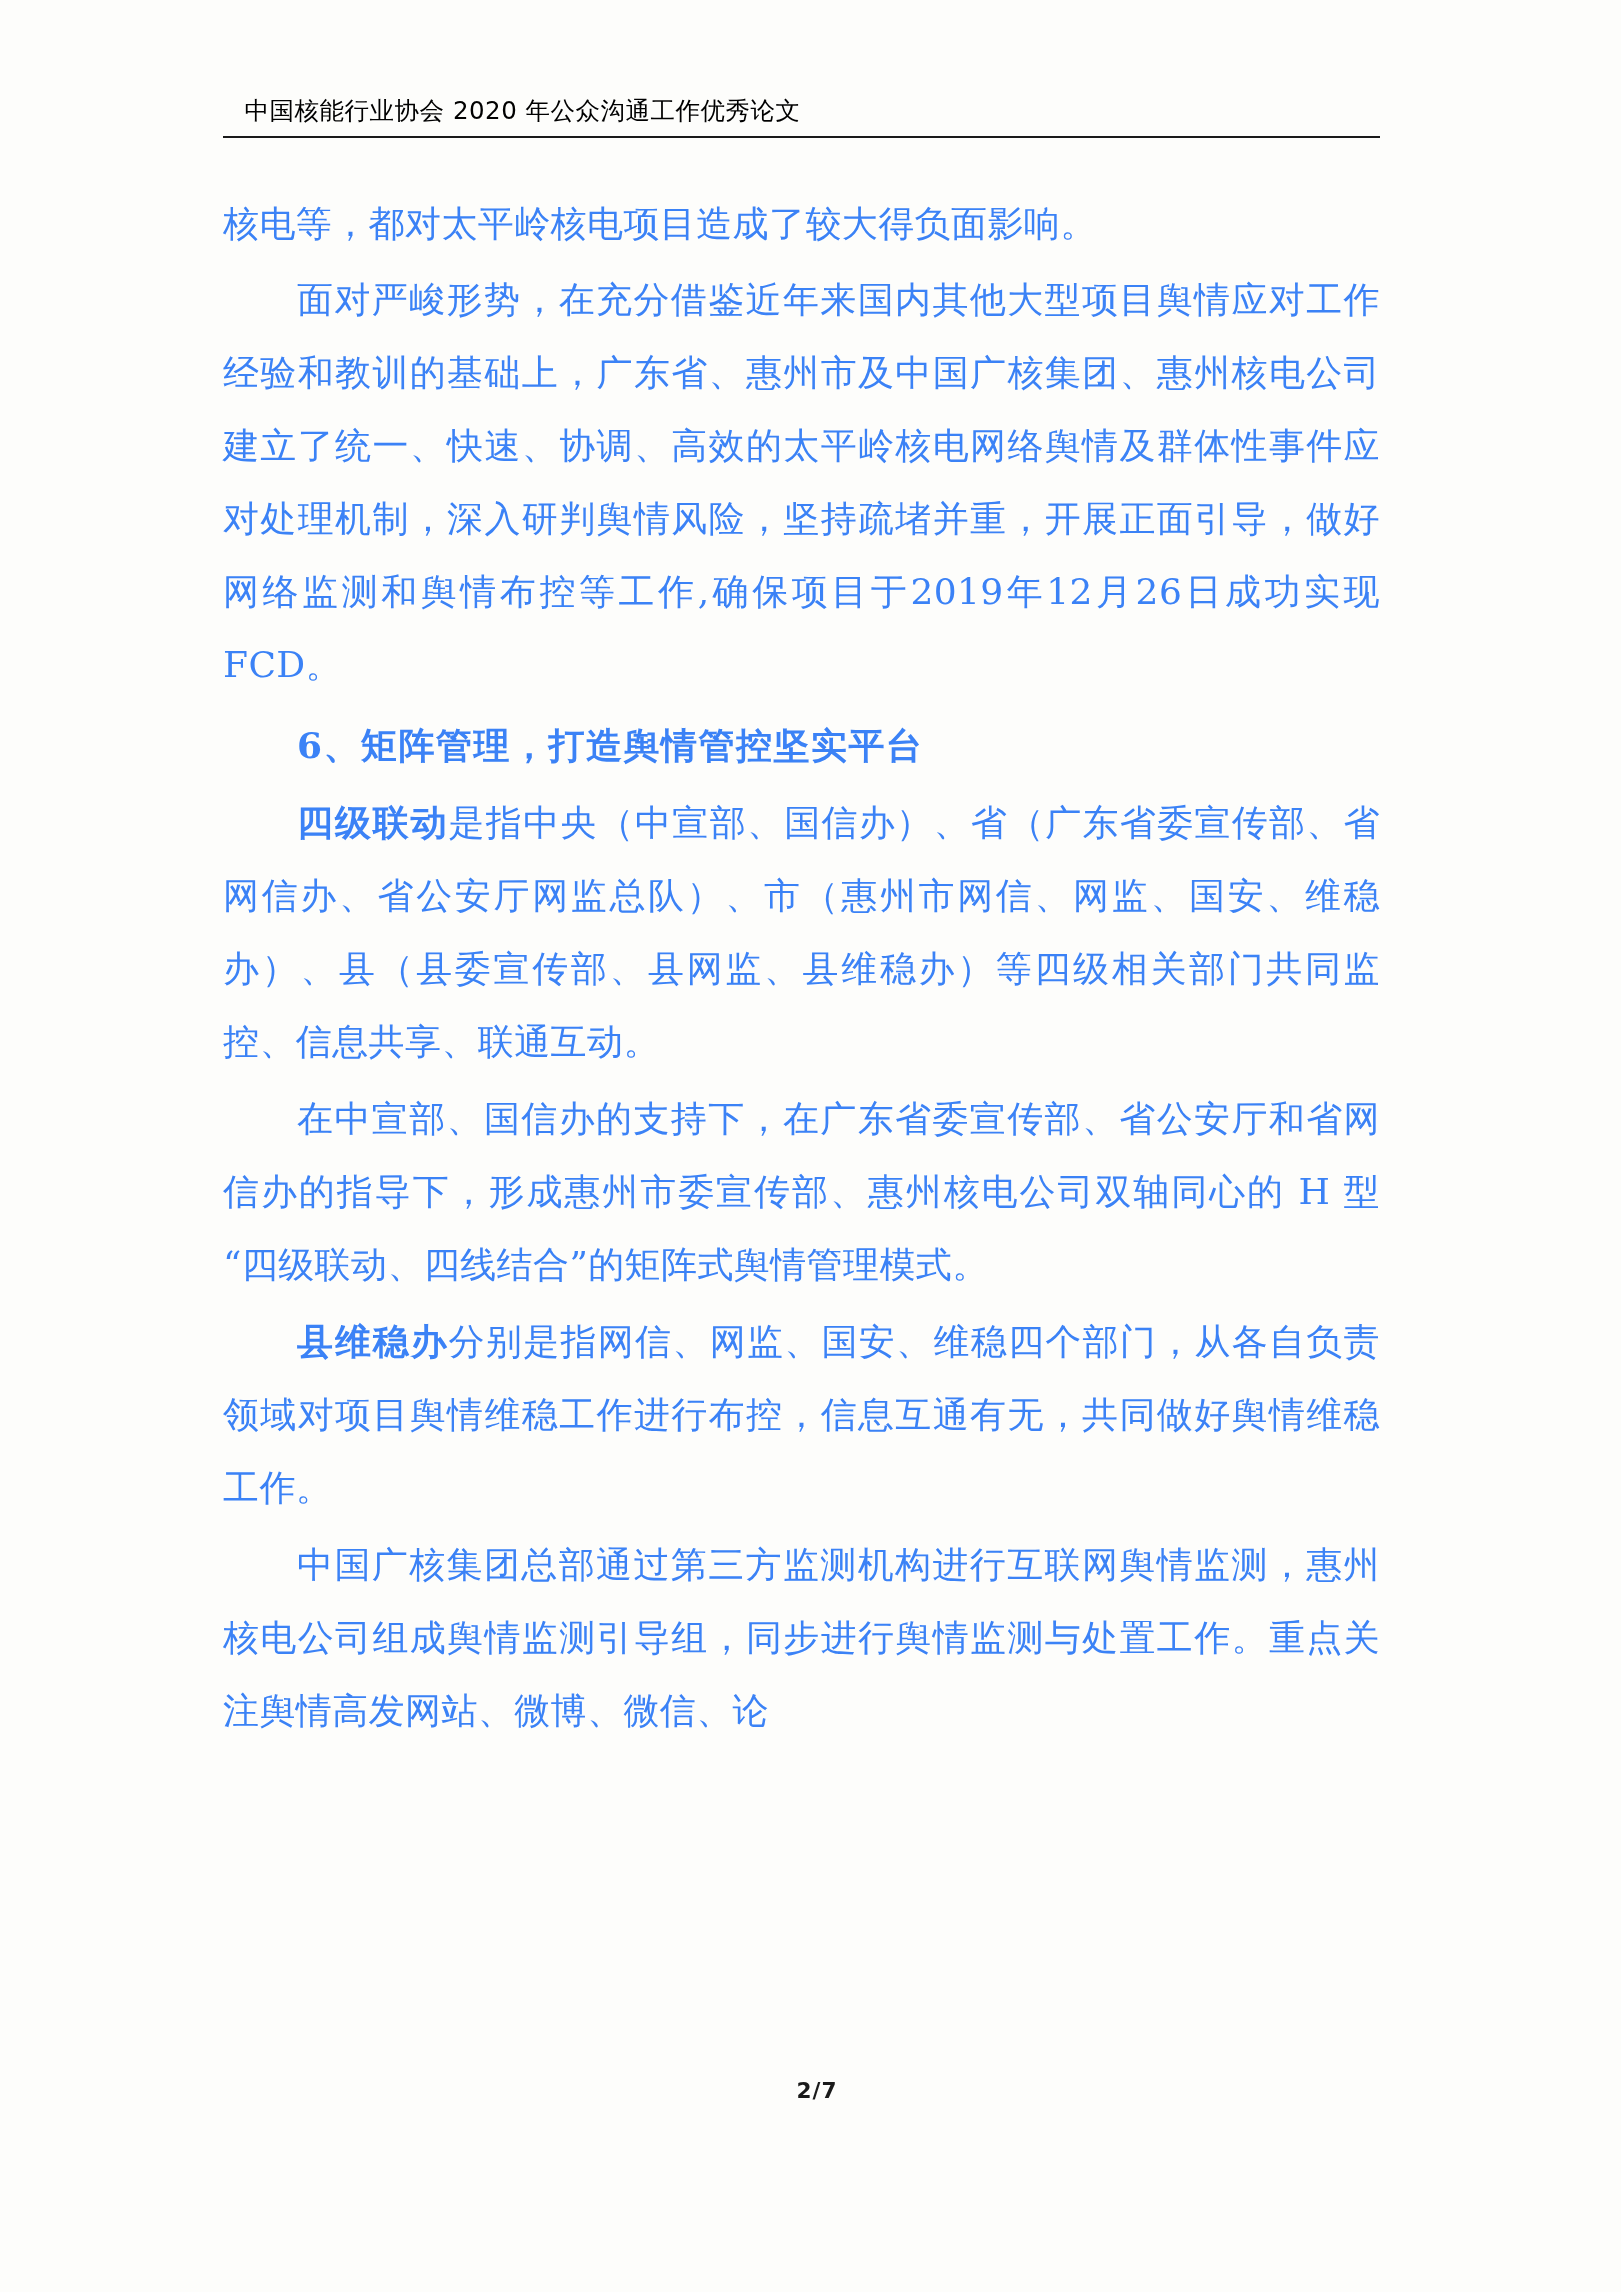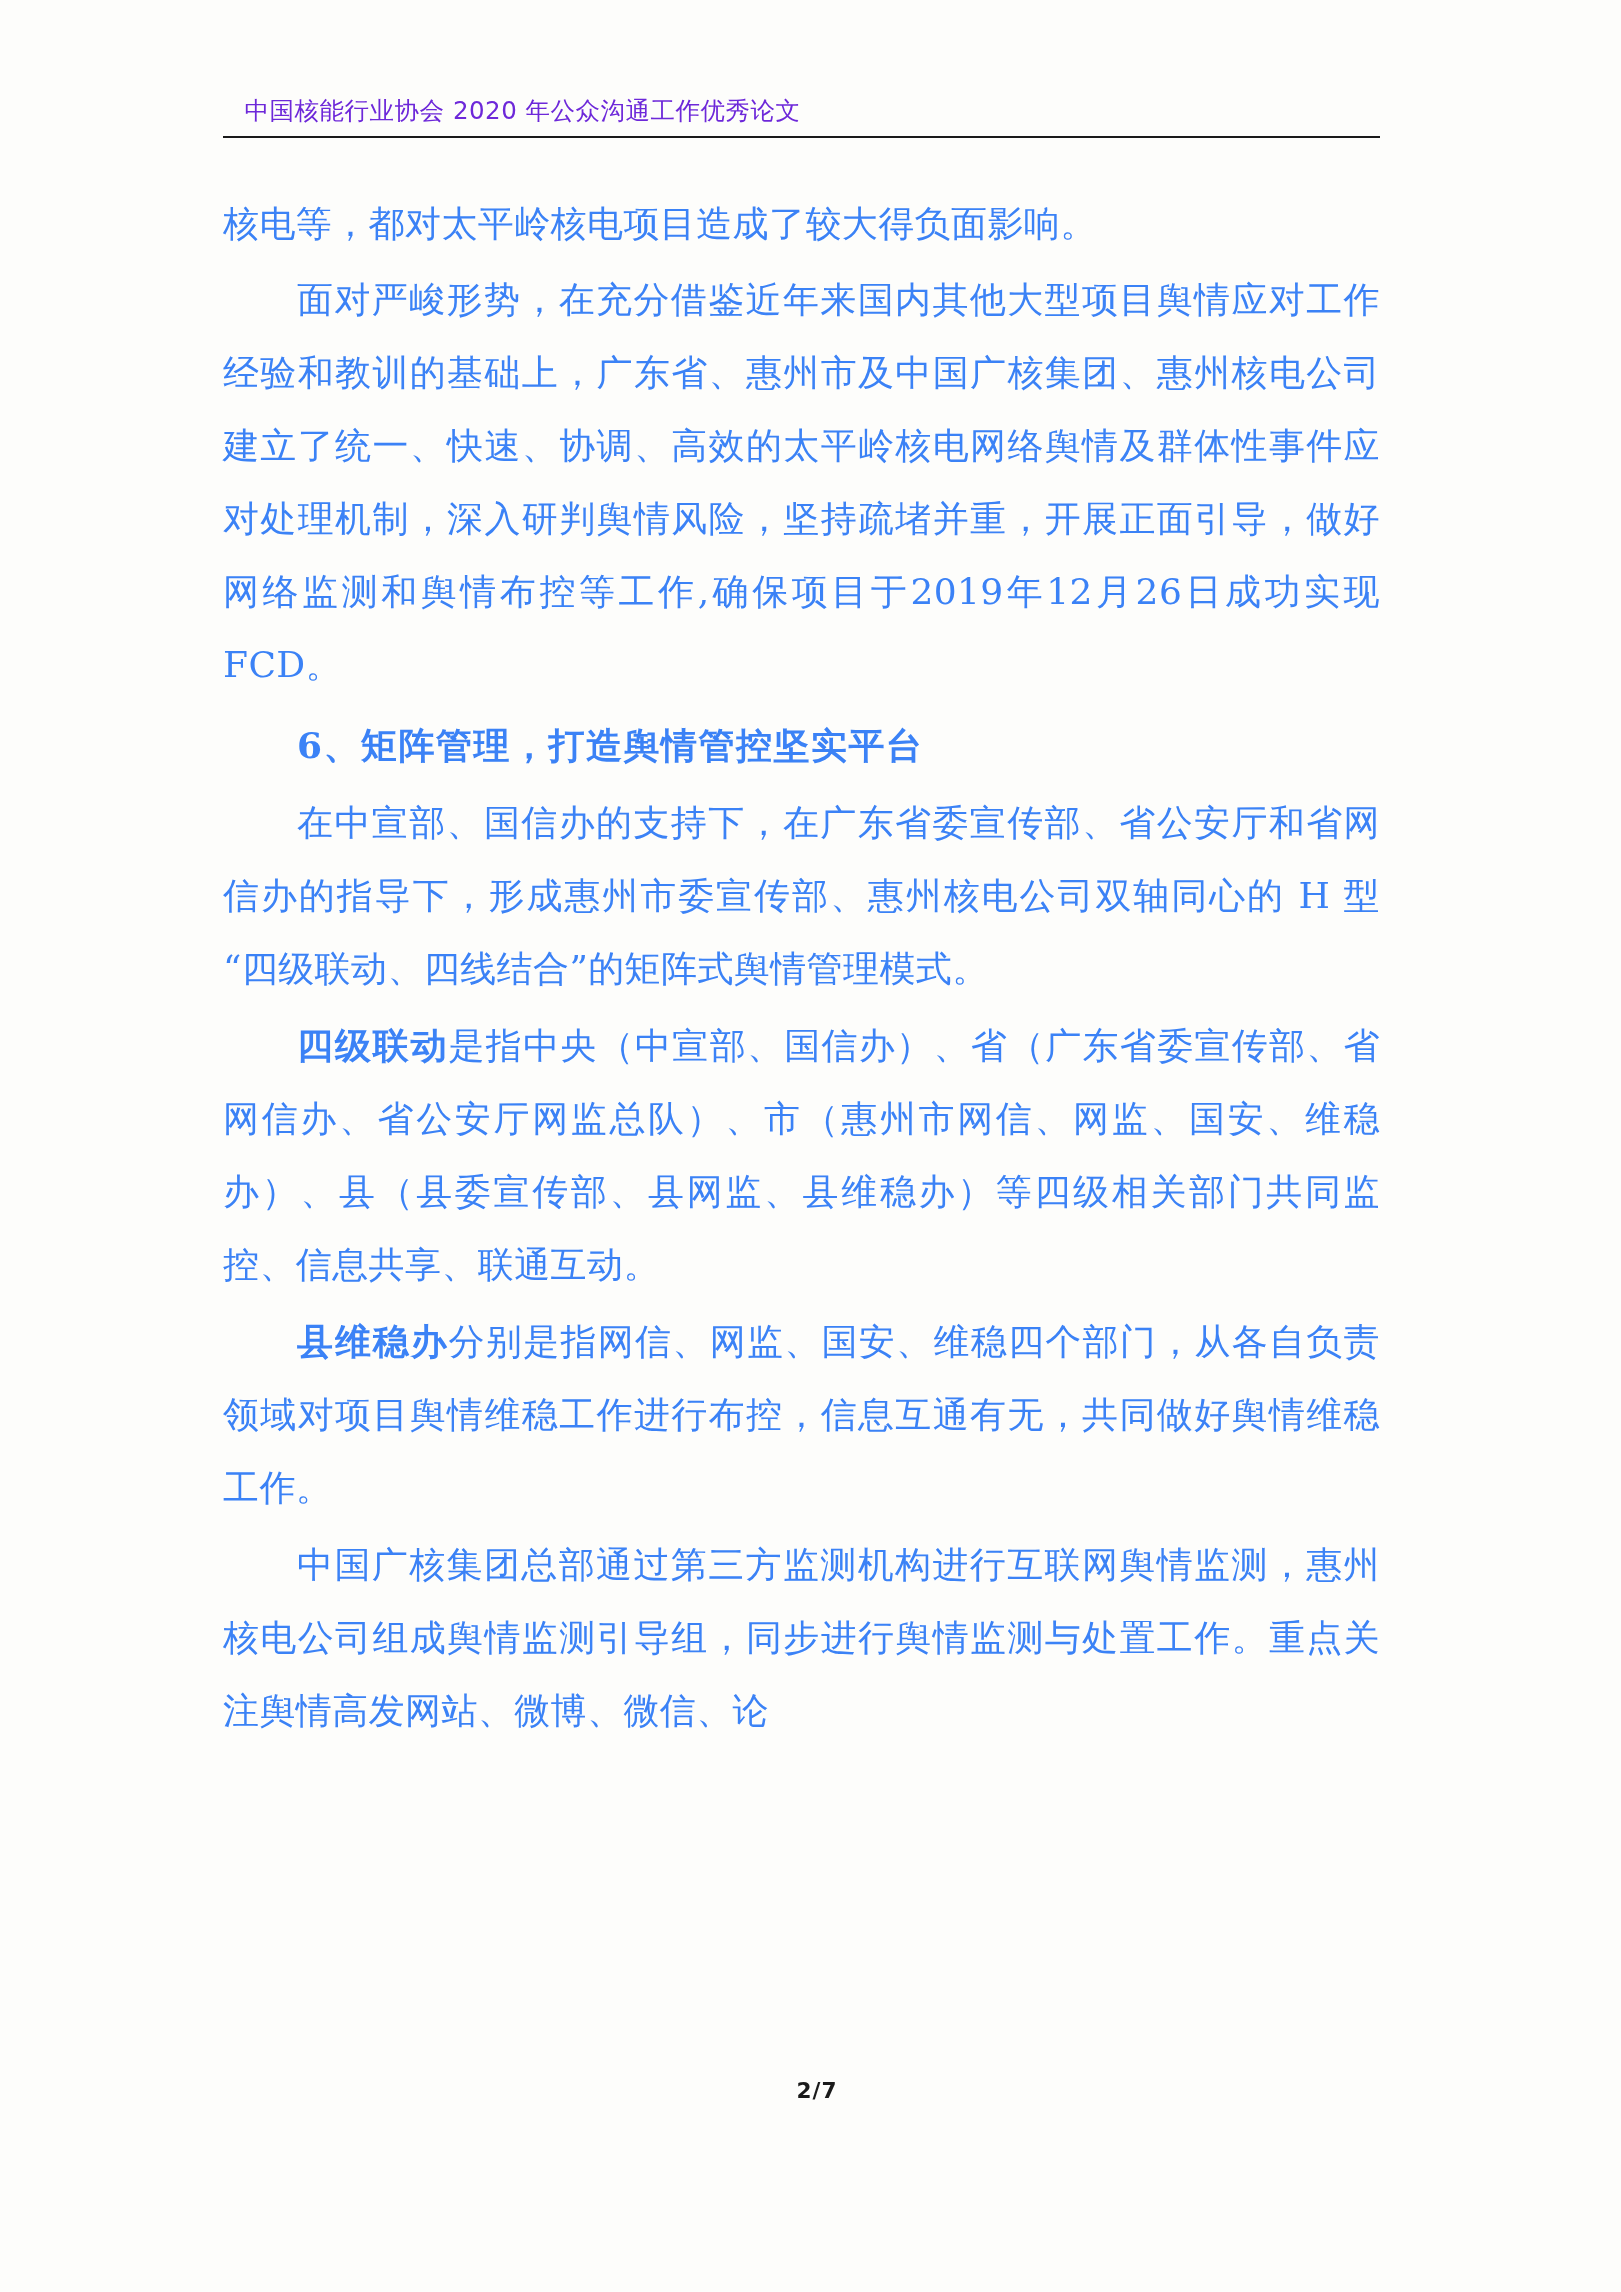--- a/index.html
+++ b/index.html
@@ -24,21 +24,21 @@
     width: 1157px;
   }
   .header {
     position: relative;
     padding-bottom: 9.8px;
   }
   .header-title {
     font-family: "DejaVu Sans", "Liberation Sans", sans-serif;
     font-size: 24.5px;
     letter-spacing: 0.5px;
-    color: #6d28d9;
+    color: #000000;
     padding-left: 21.6px;
     font-weight: 500;
   }
   .header-rule {
     margin-top: 8.8px;
     border-bottom: 2.9px solid #1a1a1a;
     width: 100%;
   }
   .body-text {
     margin-top: 39px;
@@ -92,23 +92,23 @@
     </div>
 
     <div class="body-text">
 
       <p class="para">核电等，都对太平岭核电项目造成了较大得负面影响。</p>
 
       <p class="para indent">面对严峻形势，在充分借鉴近年来国内其他大型项目舆情应对工作经验和教训的基础上，广东省、惠州市及中国广核集团、惠州核电公司建立了统一、快速、协调、高效的太平岭核电网络舆情及群体性事件应对处理机制，深入研判舆情风险，坚持疏堵并重，开展正面引导，做好网络监测和舆情布控等工作,确保项目于2019年12月26日成功实现FCD。</p>
 
       <p class="para heading">6、矩阵管理，打造舆情管控坚实平台</p>
 
+      <p class="para indent"><span class="bold-lead">四级联动</span><span>是指中央（中宣部、国信办）、省（广东省委宣传部、省网信办、省公安厅网监总队）、市（惠州市网信、网监、国安、维稳办）、县（县委宣传部、县网监、县维稳办）等四级相关部门共同监控、信息共享、联通互动。</span></p>
+
       <p class="para indent">在中宣部、国信办的支持下，在广东省委宣传部、省公安厅和省网信办的指导下，形成惠州市委宣传部、惠州核电公司双轴同心的 H 型“四级联动、四线结合”的矩阵式舆情管理模式。</p>
-
-      <p class="para indent"><span class="bold-lead">四级联动</span><span>是指中央（中宣部、国信办）、省（广东省委宣传部、省网信办、省公安厅网监总队）、市（惠州市网信、网监、国安、维稳办）、县（县委宣传部、县网监、县维稳办）等四级相关部门共同监控、信息共享、联通互动。</span></p>
 
       <p class="para indent"><span class="bold-lead">县维稳办</span><span>分别是指网信、网监、国安、维稳四个部门，从各自负责领域对项目舆情维稳工作进行布控，信息互通有无，共同做好舆情维稳工作。</span></p>
 
       <p class="para indent">中国广核集团总部通过第三方监测机构进行互联网舆情监测，惠州核电公司组成舆情监测引导组，同步进行舆情监测与处置工作。重点关注舆情高发网站、微博、微信、论</p>
 
     </div>
   </div>
 
   <div class="pagenum">2/7</div>
 </div>

